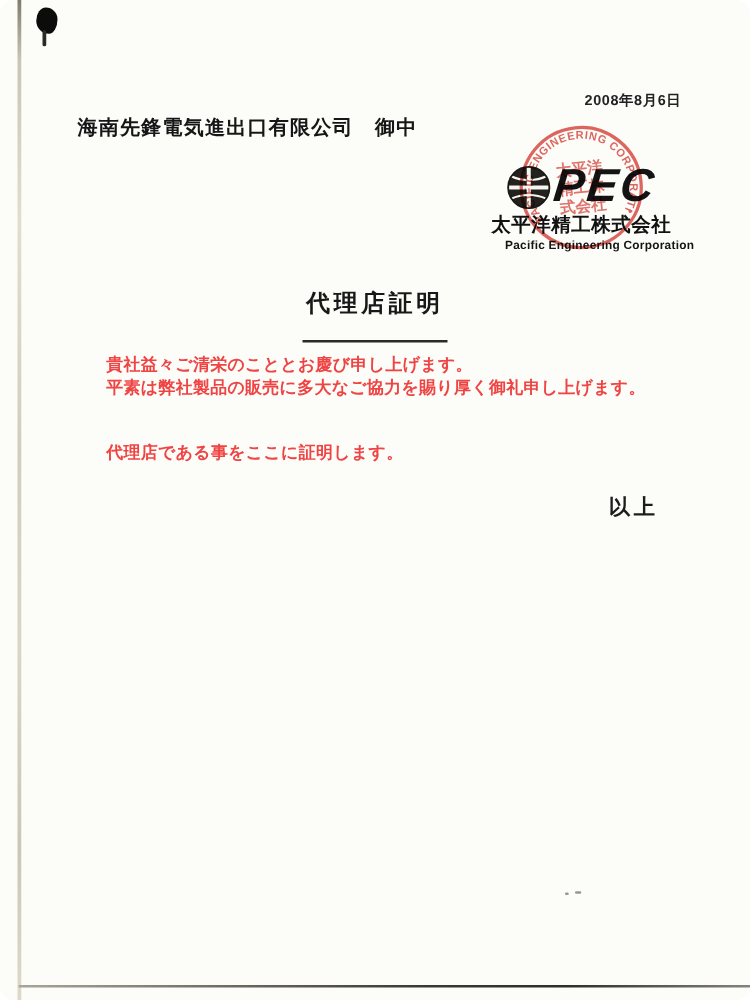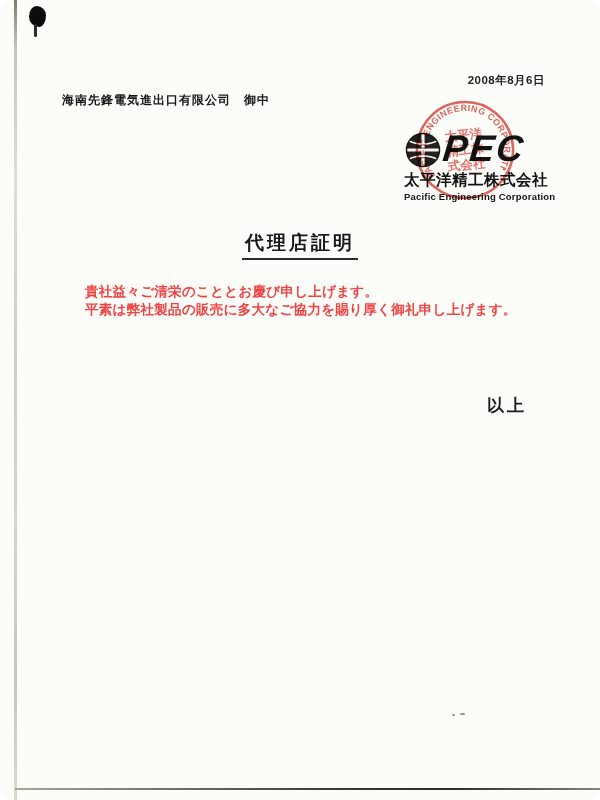--- a/index.html
+++ b/index.html
@@ -43,54 +43,54 @@
   .speck { background: #9a978c; width: 3px; height: 2px; border-radius: 1px; }
 
   
   .date {
     right: 55px; top: 73px;
     font-size: 11.5px; font-weight: 600; color: #222;
     letter-spacing: 0.5px;
   }
   .addressee {
     left: 62px; top: 92px;
-    font-size: 12px; font-weight: 700; color: #161616;
+    font-size: 16px; font-weight: 700; color: #161616;
     letter-spacing: 1px;
   }
   .doc-title-wrap {
     left: 0; right: 0; top: 230px;
     text-align: center;
   }
   .doc-title {
     display: inline-block;
     font-size: 19px; font-weight: 700; color: #181818;
     letter-spacing: 3px;
     border-bottom: 2.5px solid #2a2a2a;
-    padding: 0 3px 2px 3px;
+    padding: 0 3px 16px 3px;
   }
   .body-line {
     left: 85px;
     font-size: 13.5px; font-weight: 600; color: #ef4444;
     letter-spacing: 0.3px; white-space: nowrap;
   }
   .closing {
     left: 487px; top: 394px;
     font-size: 17px; font-weight: 700; color: #1c1c1c;
     letter-spacing: 3px;
   }
 
   
   .pec-logo-text {
     left: 443px; top: 128px;
     font-size: 37px; font-weight: 900; font-style: italic;
     color: #141414; letter-spacing: 2px;
     transform: skewX(-6deg);
   }
   .company-ja {
-    left: 404px; top: 170px;
+    left: 393px; top: 170px;
     font-size: 15.5px; font-weight: 600; color: #121212;
     letter-spacing: 0.5px; white-space: nowrap;
   }
   .company-en {
     left: 404px; top: 191px;
     font-size: 9.5px; font-weight: 700; color: #141414;
     letter-spacing: 0.2px; white-space: nowrap;
   }
   .globe-icon-svg { left: 405px; top: 132px; }
   .stamp-svg {
@@ -144,16 +144,17 @@
       <circle cx="99" cy="83" r="1.4" fill="#d8453f"></circle>
     </g>
   </svg>
 
   <div class="abs doc-title-wrap">
     <span class="doc-title">代理店証明</span>
   </div>
 
   <div class="abs body-line" style="top: 283px;">貴社益々ご清栄のこととお慶び申し上げます。</div>
   <div class="abs body-line" style="top: 301px;">平素は弊社製品の販売に多大なご協力を賜り厚く御礼申し上げます。</div>
+  <div class="abs body-line" style="top: 353px;">代理店である事をここに証明します。</div>
 
   <div class="abs closing">以上</div>
 
 </div>
 
 </body></html>

